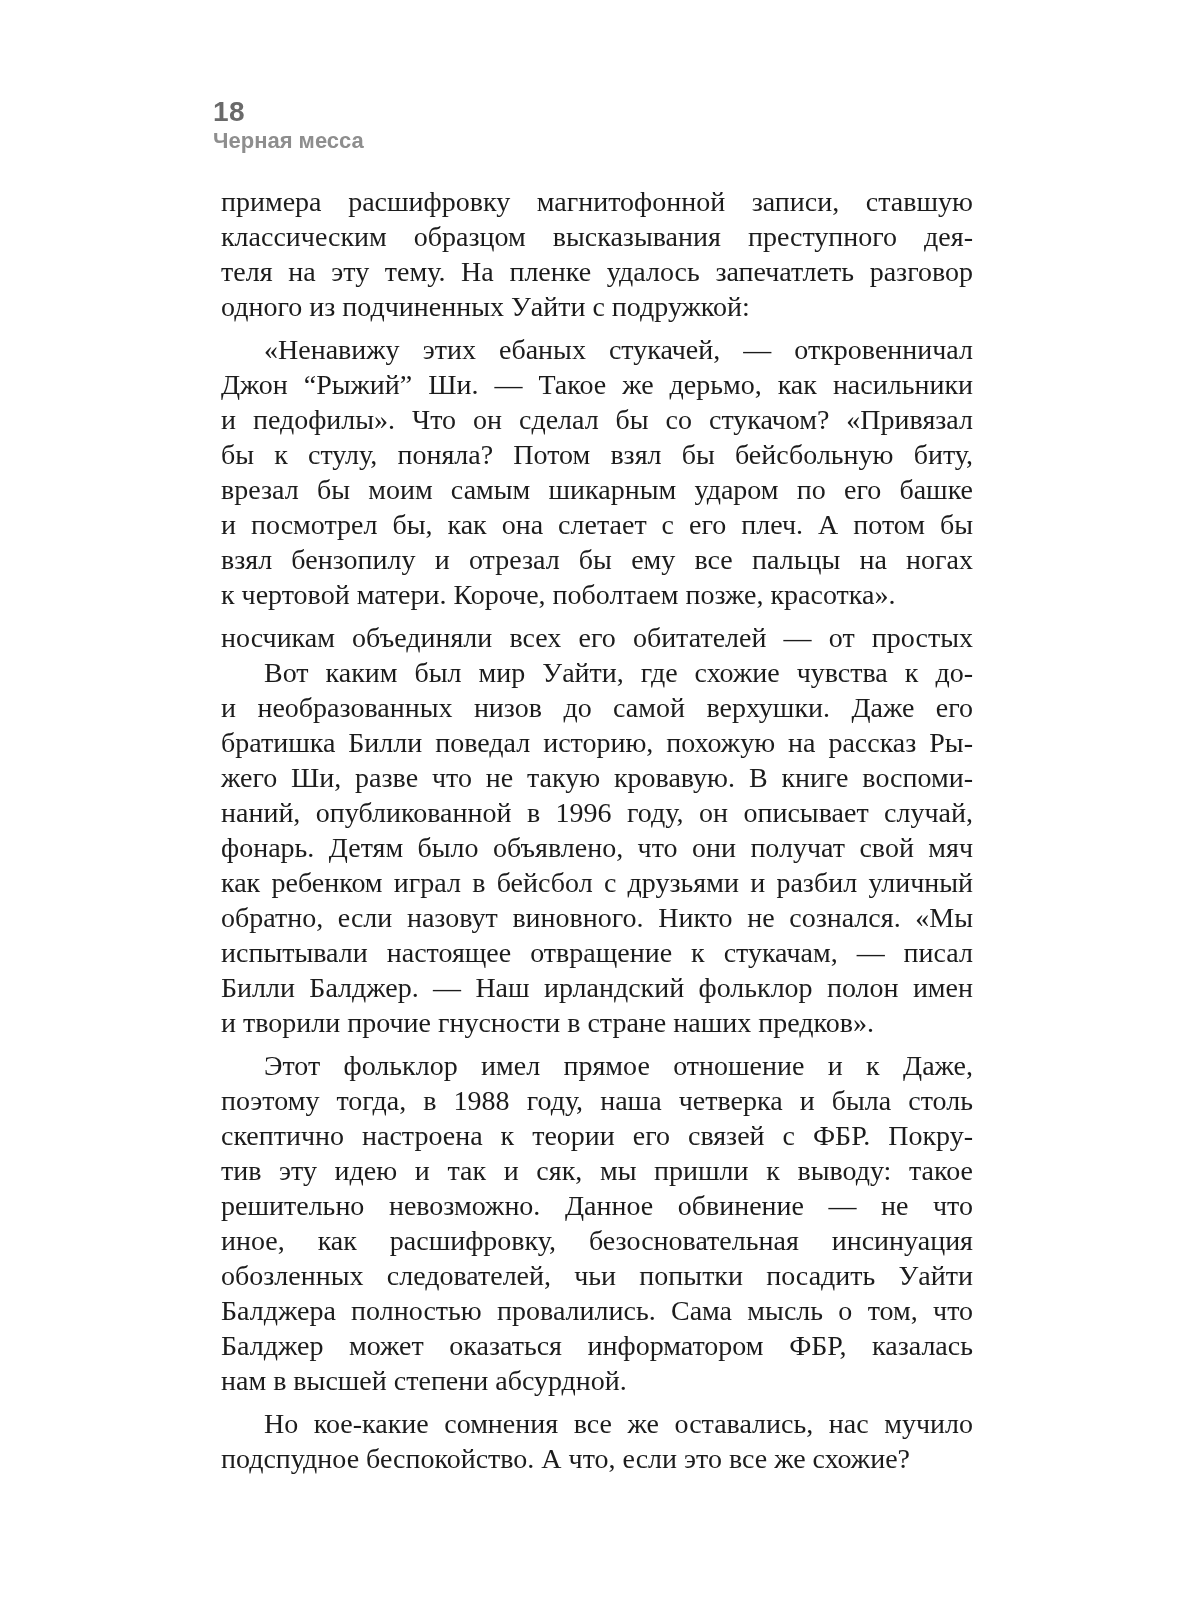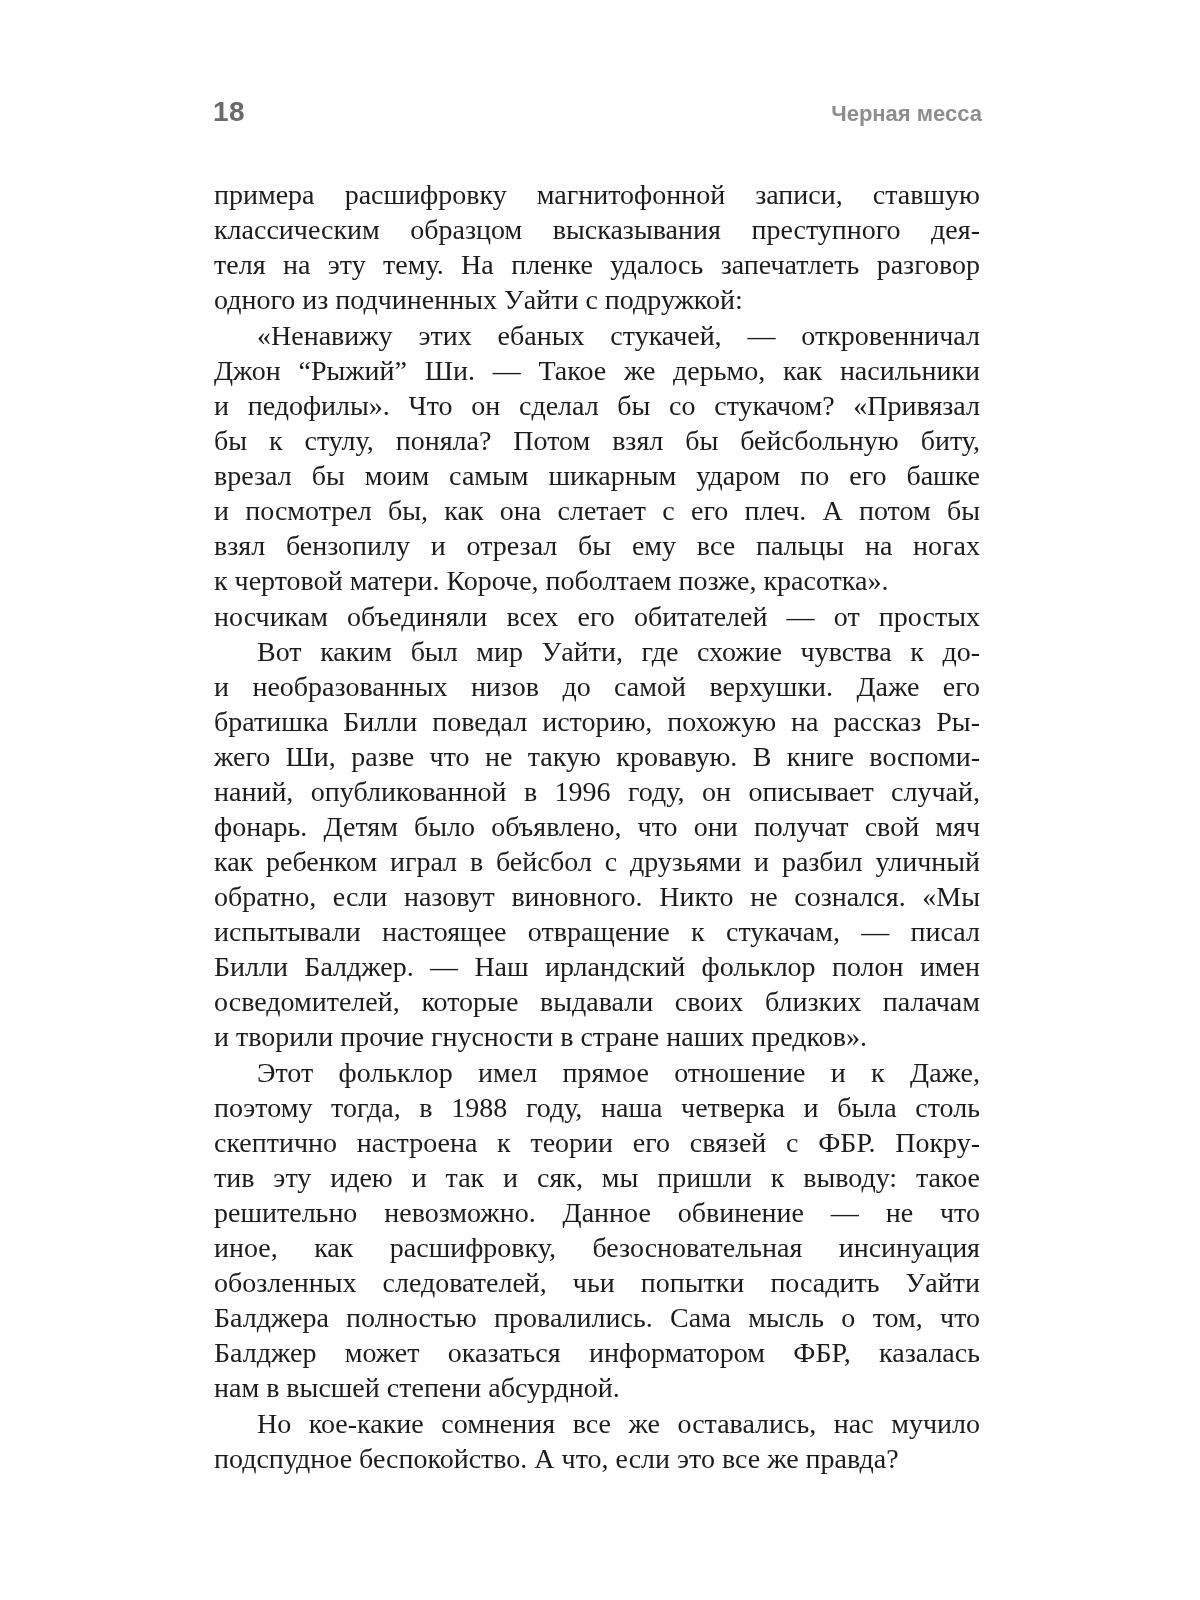--- a/index.html
+++ b/index.html
@@ -20,20 +20,21 @@
   }
   .running-header {
     position: absolute;
     left: 213px;
     right: 218px;
     top: 96px;
     display: flex;
     justify-content: space-between;
     align-items: baseline;
     font-family: "Liberation Sans", sans-serif;
+    flex-direction: column;
   }
   .page-number {
     font-size: 28px;
     font-weight: bold;
     color: var(--page-number-color);
     letter-spacing: 0.5px;
   }
   .book-title {
     font-size: 22px;
     font-weight: bold;
@@ -43,21 +44,21 @@
     position: absolute;
     left: 213px;
     width: 768px;
     top: 176px;
     font-family: "Liberation Serif", "DejaVu Serif", serif;
     font-size: 28px;
     line-height: 35px;
     color: var(--body-text);
     -webkit-font-smoothing: antialiased;
   }
-  .para { margin: 1px; }
+  .para { margin: 8px; }
   .line {
     text-align: justify;
     text-align-last: justify;
     white-space: normal;
   }
   .line.last {
     text-align: center;
     text-align-last: left;
   }
   .line.indent {
@@ -94,33 +95,32 @@
         <div class="line indent">Вот каким был мир Уайти, где схожие чувства к до-</div>
         <div class="line">и необразованных низов до самой верхушки. Даже его</div>
         <div class="line">братишка Билли поведал историю, похожую на рассказ Ры-</div>
         <div class="line">жего Ши, разве что не такую кровавую. В книге воспоми-</div>
         <div class="line">наний, опубликованной в 1996 году, он описывает случай,</div>
         <div class="line">фонарь. Детям было объявлено, что они получат свой мяч</div>
         <div class="line">как ребенком играл в бейсбол с друзьями и разбил уличный</div>
         <div class="line">обратно, если назовут виновного. Никто не сознался. «Мы</div>
         <div class="line">испытывали настоящее отвращение к стукачам, — писал</div>
         <div class="line">Билли Балджер. — Наш ирландский фольклор полон имен</div>
-        <div class="line">осведомителей, которые выдавали своих близких палачам</div>
         <div class="line last">и творили прочие гнусности в стране наших предков».</div>
       </div>
       <div class="para">
         <div class="line indent">Этот фольклор имел прямое отношение и к Даже,</div>
         <div class="line">поэтому тогда, в 1988 году, наша четверка и была столь</div>
         <div class="line">скептично настроена к теории его связей с ФБР. Покру-</div>
         <div class="line">тив эту идею и так и сяк, мы пришли к выводу: такое</div>
         <div class="line">решительно невозможно. Данное обвинение — не что</div>
         <div class="line">иное, как расшифровку, безосновательная инсинуация</div>
         <div class="line">обозленных следователей, чьи попытки посадить Уайти</div>
         <div class="line">Балджера полностью провалились. Сама мысль о том, что</div>
         <div class="line">Балджер может оказаться информатором ФБР, казалась</div>
         <div class="line last">нам в высшей степени абсурдной.</div>
       </div>
       <div class="para">
         <div class="line indent">Но кое-какие сомнения все же оставались, нас мучило</div>
-        <div class="line last">подспудное беспокойство. А что, если это все же правда?</div>
+        <div class="line last">подспудное беспокойство. А что, если это все же схожие?</div>
       </div>
     </div>
 </div>
 
 </body></html>

